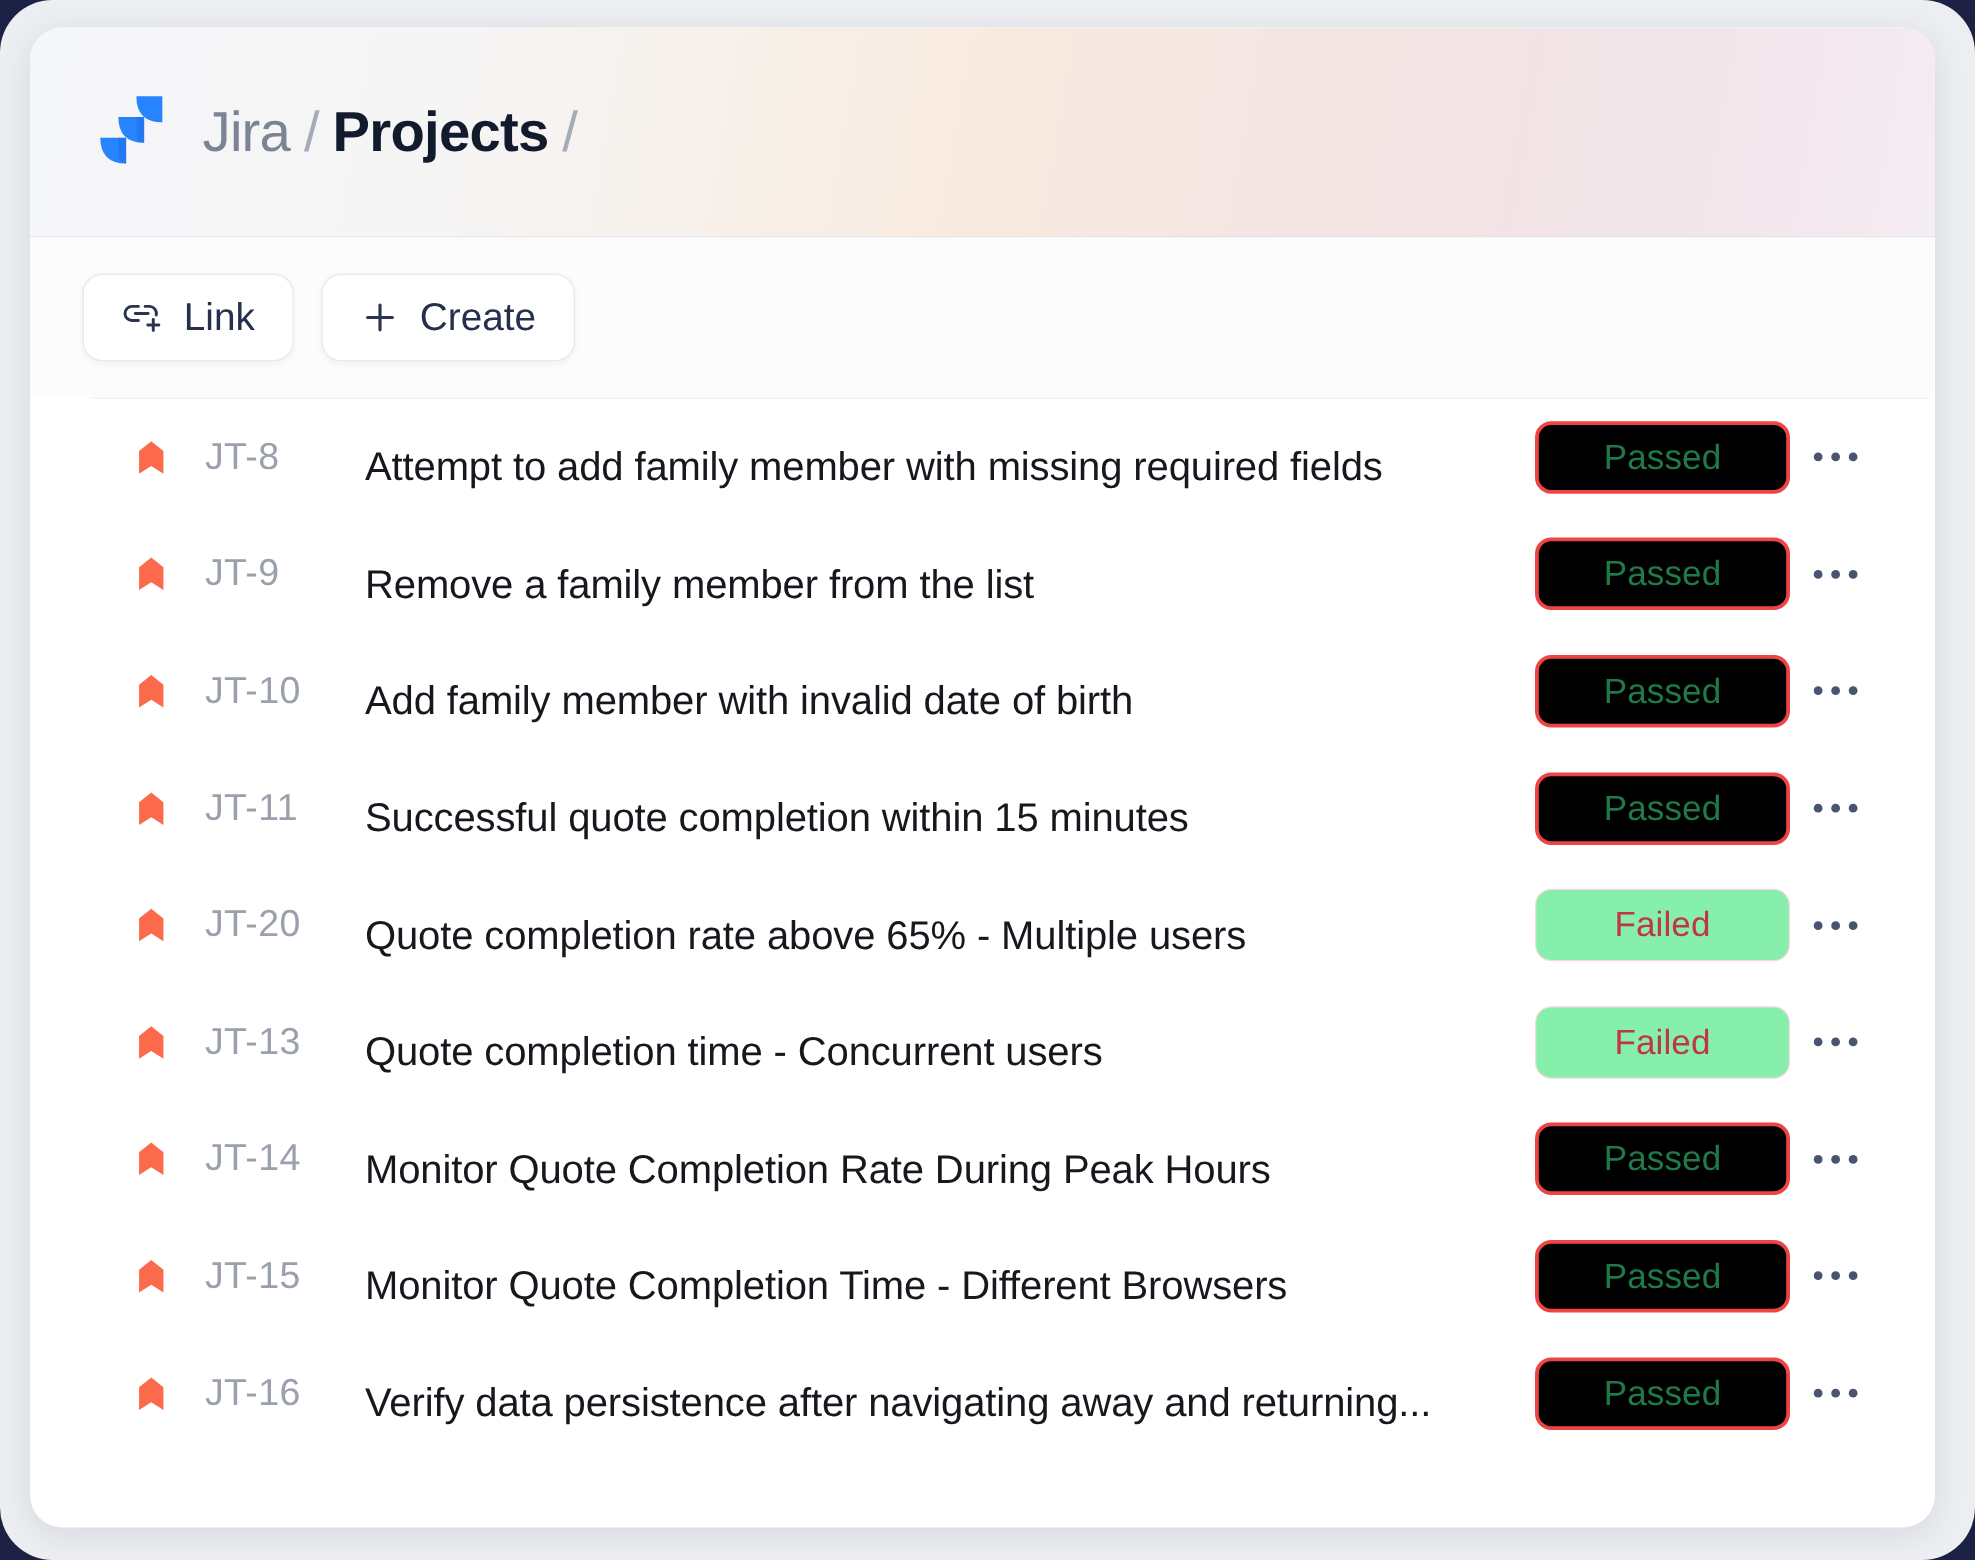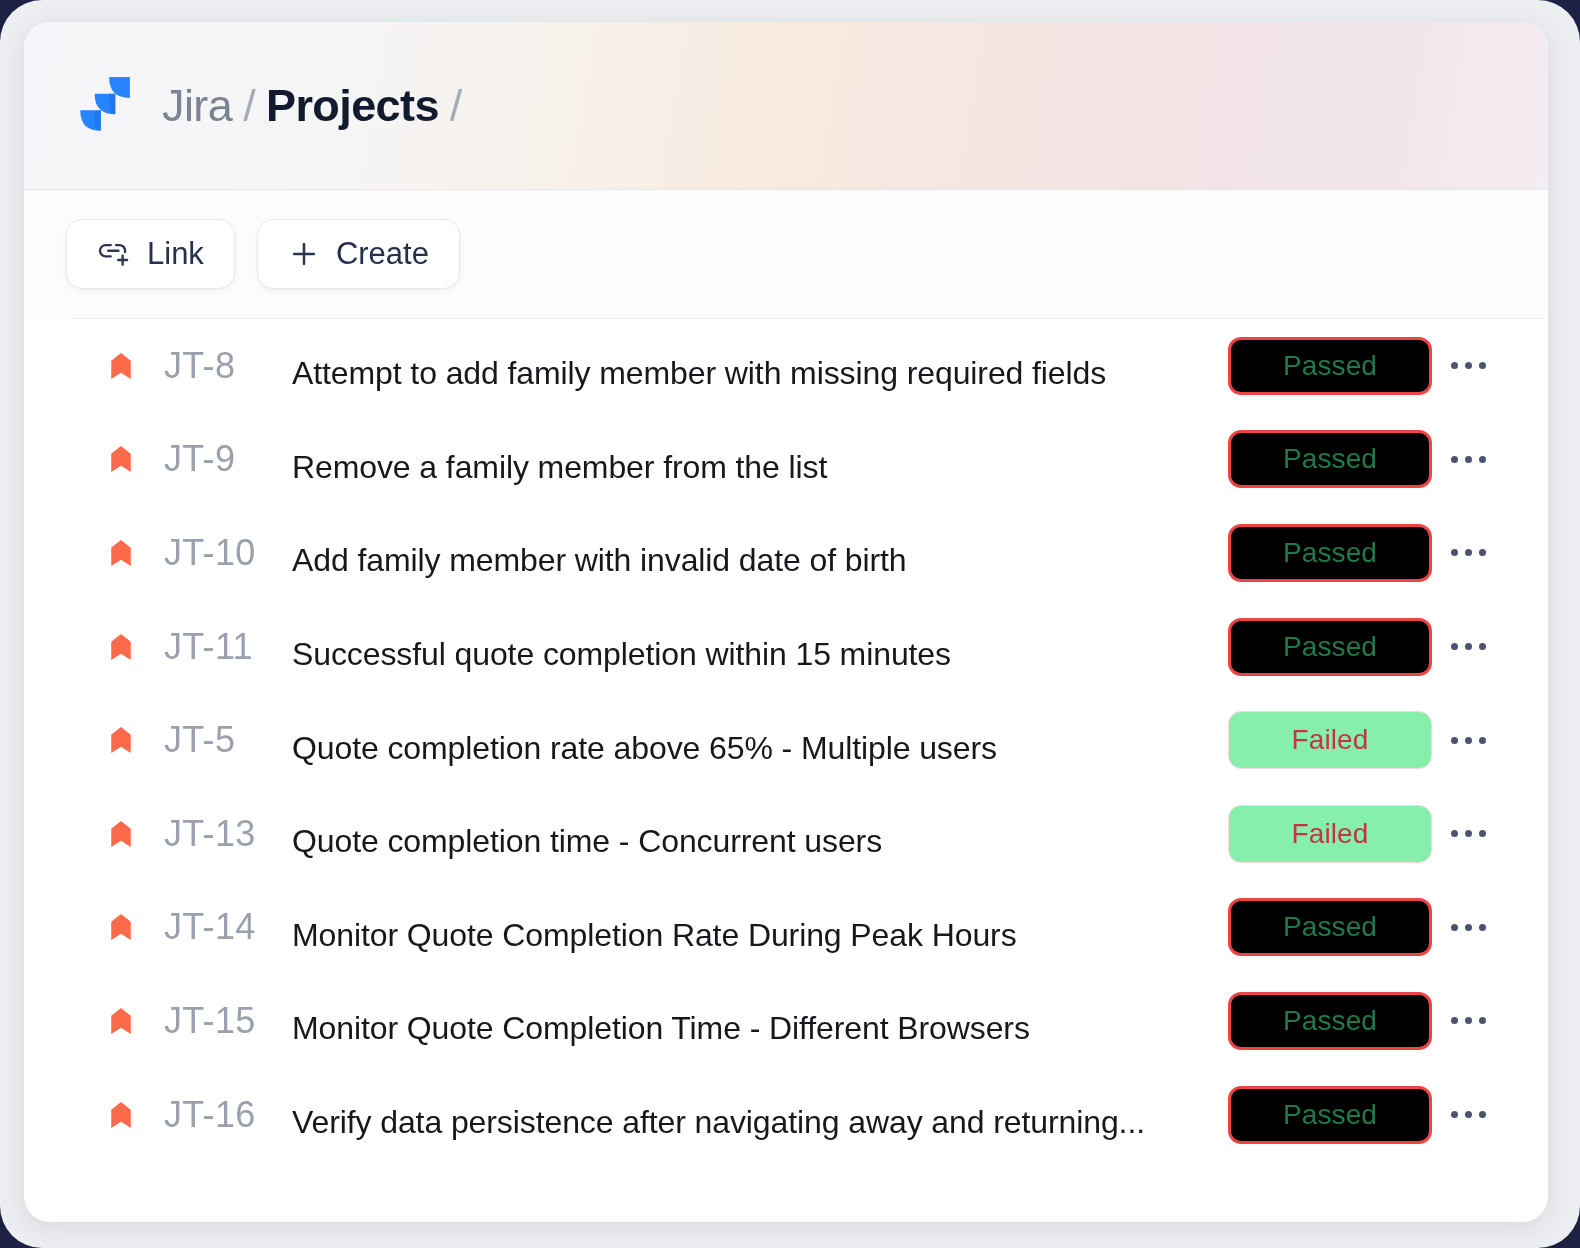--- a/index.html
+++ b/index.html
@@ -157,21 +157,21 @@
     height: 30px;
     flex: none;
     display: block;
   }
 
   .row-key {
     width: 128px;
     flex: none;
     margin-left: 30px;
     color: #9aa1ac;
-    font-size: 36px;
+    font-size: 30px;
     letter-spacing: 0.3px;
     white-space: nowrap;
   }
 
   .row-summary {
     flex: 1 1 auto;
     color: #16181d;
     font-size: 32px;
     letter-spacing: -0.1px;
     white-space: nowrap;
@@ -344,21 +344,21 @@
       <i></i>
             <i></i>
             <i></i>
     </div>
   </div>
 
   <div class="row">
     <svg class="type-icon" viewBox="0 0 20 24">
       <path d="M2.2 7.8 L10 1.6 L17.8 7.8 V22.4 L10 17.4 L2.2 22.4 Z" fill="#fb6a4a"></path>
     </svg>
-    <div class="row-key">JT-5</div>
+    <div class="row-key">JT-20</div>
     <div class="row-summary">Quote completion rate above 65% - Multiple users</div>
     <div class="badge badge-failed">Failed</div>
     <div class="row-menu">
       <i></i>
             <i></i>
             <i></i>
     </div>
   </div>
 
   <div class="row">

